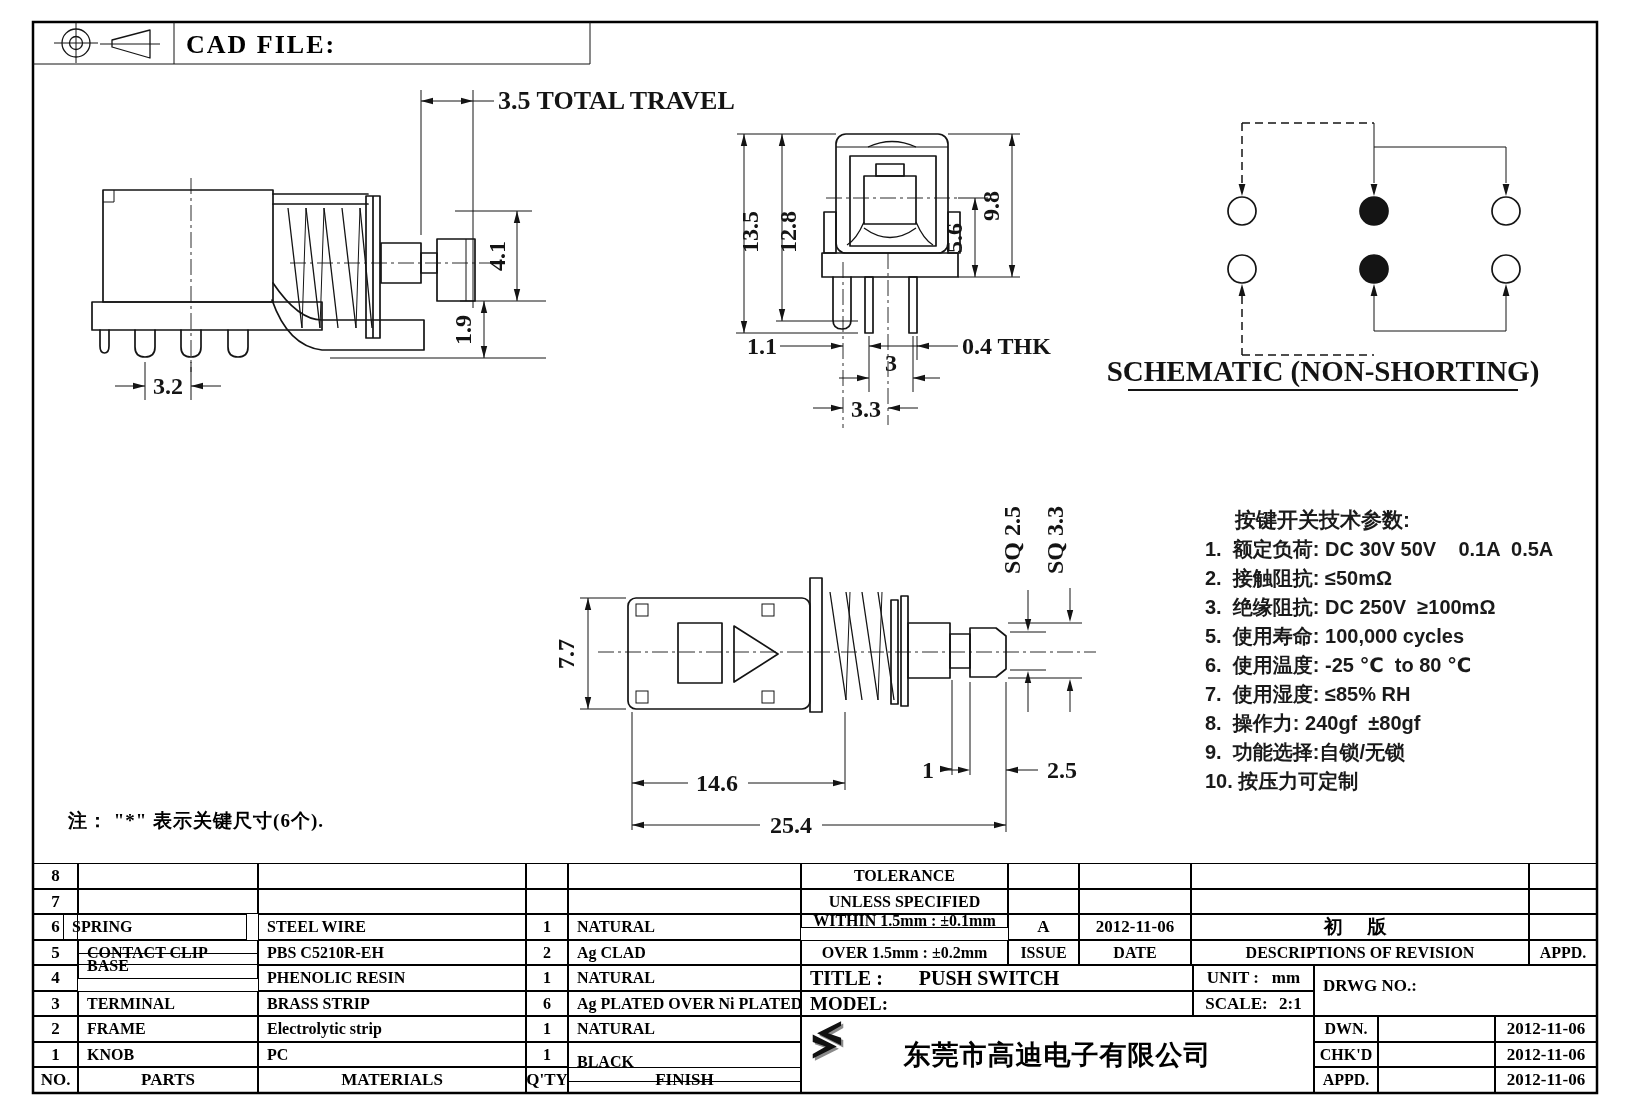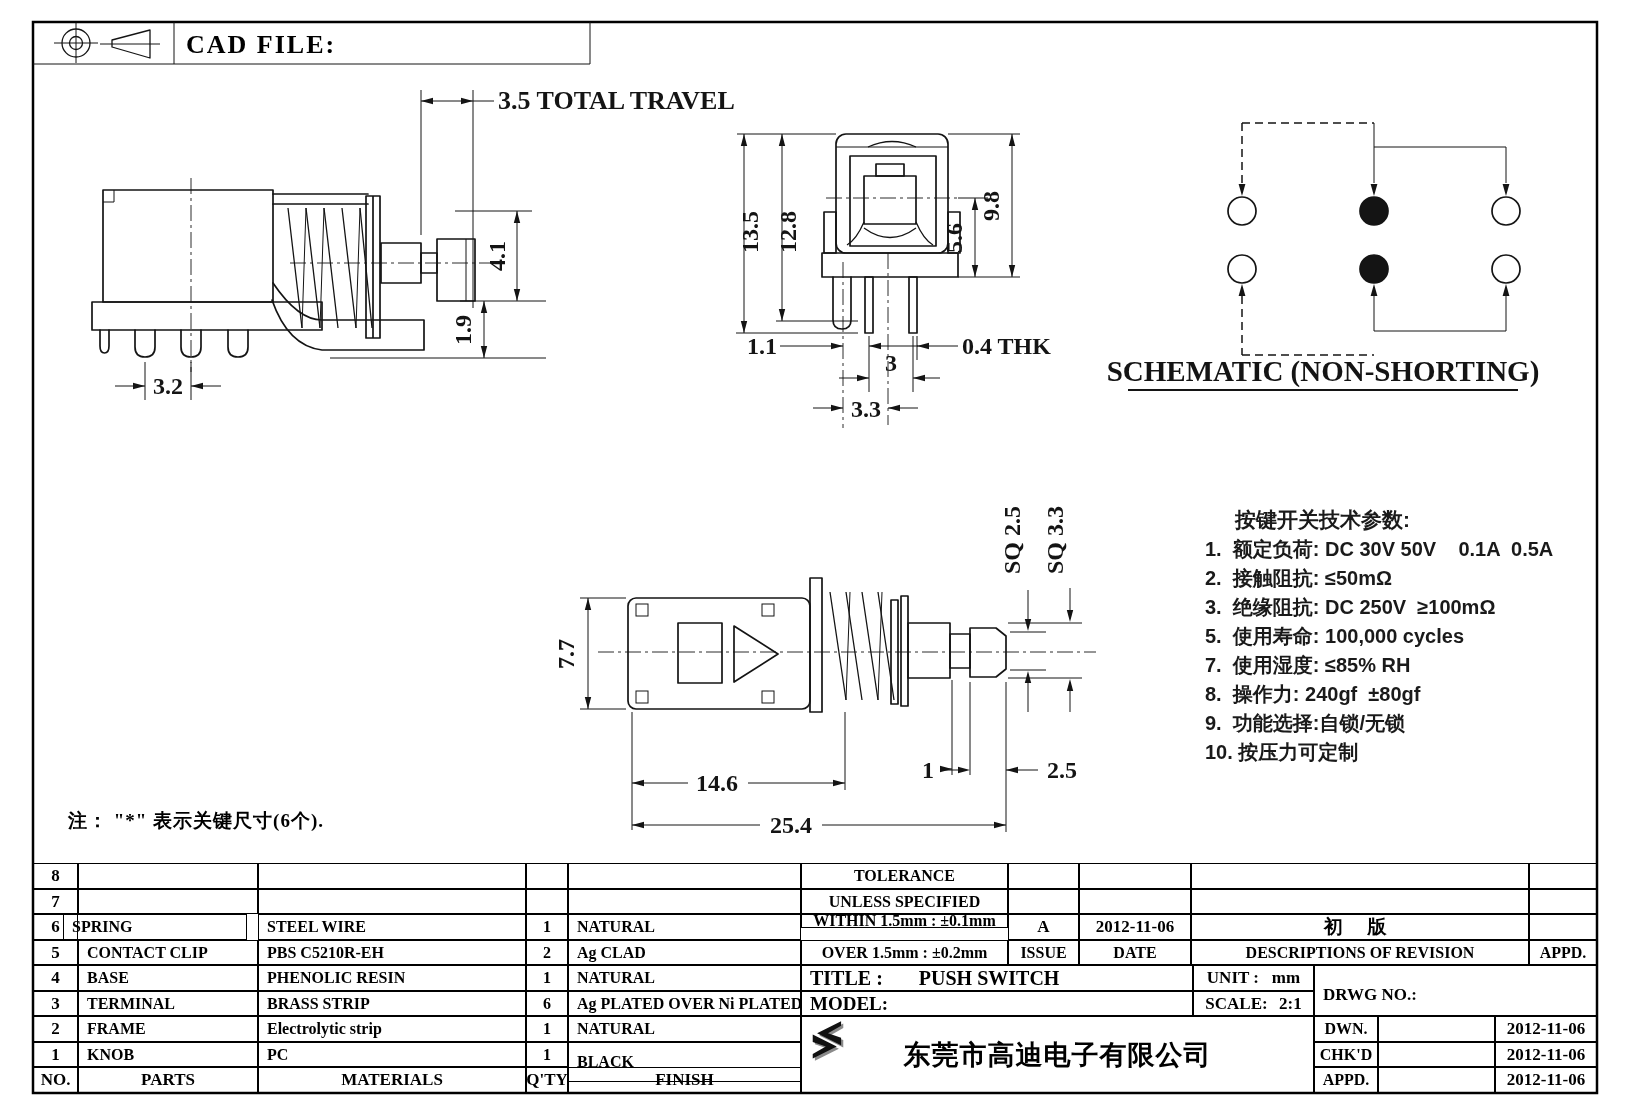--- a/index.html
+++ b/index.html
@@ -209,20 +209,21 @@
 <div class="abs cadfile" style="left:186px;top:30px;">CAD FILE:</div>
 
 <div class="abs note" style="left:68px;top:808px;">注： "*"  表示关键尺寸(6个).</div>
 
 <div class="abs specs" style="left:1205px;top:505px;width:385px;">
   <div class="title">按键开关技术参数:</div>
   <div class="line">1.  额定负荷: DC 30V 50V    0.1A  0.5A</div>
   <div class="line">2.  接触阻抗: ≤50mΩ</div>
   <div class="line">3.  绝缘阻抗: DC 250V  ≥100mΩ</div>
   <div class="line">5.  使用寿命: 100,000 cycles</div>
+  <div class="line">6.  使用温度: -25 ℃  to 80 ℃</div>
   <div class="line">7.  使用湿度: ≤85% RH</div>
   <div class="line">8.  操作力: 240gf  ±80gf</div>
   <div class="line">9.  功能选择:自锁/无锁</div>
   <div class="line">10. 按压力可定制</div>
 </div>
 
 <div class="abs" style="left:33px;top:863px;width:1564px;height:230px;">
 
   <div class="c ctr f17" style="left:0;top:0;width:45px;height:26px;">8</div>
   <div class="c ctr f17" style="left:0;top:26px;width:45px;height:25px;">7</div>
@@ -231,21 +232,21 @@
   <div class="c ctr f17" style="left:0;top:102px;width:45px;height:26px;">4</div>
   <div class="c ctr f17" style="left:0;top:128px;width:45px;height:25px;">3</div>
   <div class="c ctr f17" style="left:0;top:153px;width:45px;height:26px;">2</div>
   <div class="c ctr f17" style="left:0;top:179px;width:45px;height:25px;">1</div>
   <div class="c ctr f17" style="left:0;top:204px;width:45px;height:26px;">NO.</div>
 
   <div class="c pl" style="left:45px;top:0;width:180px;height:26px;"></div>
   <div class="c pl" style="left:45px;top:26px;width:180px;height:25px;"></div>
   <div class="c pl" style="left:30px;top:51px;width:184px;height:26px;">SPRING</div>
   <div class="c pl" style="left:45px;top:77px;width:180px;height:25px;">CONTACT CLIP</div>
-  <div class="c pl" style="left:45px;top:102px;width:180px;height:26px;">BASE</div>
+  <div class="c pl" style="left:45px;top:90px;width:180px;height:26px;">BASE</div>
   <div class="c pl" style="left:45px;top:128px;width:180px;height:25px;">TERMINAL</div>
   <div class="c pl" style="left:45px;top:153px;width:180px;height:26px;">FRAME</div>
   <div class="c pl" style="left:45px;top:179px;width:180px;height:25px;">KNOB</div>
   <div class="c ctr f17" style="left:45px;top:204px;width:180px;height:26px;">PARTS</div>
 
   <div class="c pl" style="left:225px;top:0;width:268px;height:26px;"></div>
   <div class="c pl" style="left:225px;top:26px;width:268px;height:25px;"></div>
   <div class="c pl" style="left:225px;top:51px;width:268px;height:26px;">STEEL WIRE</div>
   <div class="c pl" style="left:225px;top:77px;width:268px;height:25px;">PBS C5210R-EH</div>
   <div class="c pl" style="left:225px;top:102px;width:268px;height:26px;">PHENOLIC RESIN</div>
@@ -297,21 +298,21 @@
   <div class="c ctr" style="left:1496px;top:77px;width:68px;height:25px;">APPD.</div>
 
   <div class="c f20 pl" style="left:768px;top:102px;width:392px;height:26px;">
     <span>TITLE :</span>
     <span style="margin-left:36px;">PUSH SWITCH</span>
   </div>
   <div class="c f17" style="left:1160px;top:102px;width:121px;height:26px;justify-content:space-evenly;">
     <span>UNIT :</span>
     <span>mm</span>
   </div>
-  <div class="c f17 pl" style="left:1281px;top:102px;width:283px;height:51px;align-items:flex-start;padding-top:19px;">DRWG NO.:</div>
+  <div class="c f17 pl" style="left:1281px;top:102px;width:283px;height:51px;align-items:flex-start;padding-top:10px;">DRWG NO.:</div>
   <div class="c pl" style="left:768px;top:128px;width:392px;height:25px;font-size:19px;">MODEL:</div>
   <div class="c f17" style="left:1160px;top:128px;width:121px;height:25px;justify-content:space-evenly;">
     <span>SCALE:</span>
     <span>2:1</span>
   </div>
 
   <div class="c ctr" style="left:768px;top:153px;width:513px;height:77px;gap:12px;">
     <svg width="52" height="48" viewBox="0 0 44 44">
       <path d="M36,6 L14,17 L36,28 L36,21 L24,17 L36,10 Z" fill="#8a8a8a"></path>
       <path d="M10,40 L32,29 L10,18 L10,25 L22,29 L10,36 Z" fill="#8a8a8a"></path>

